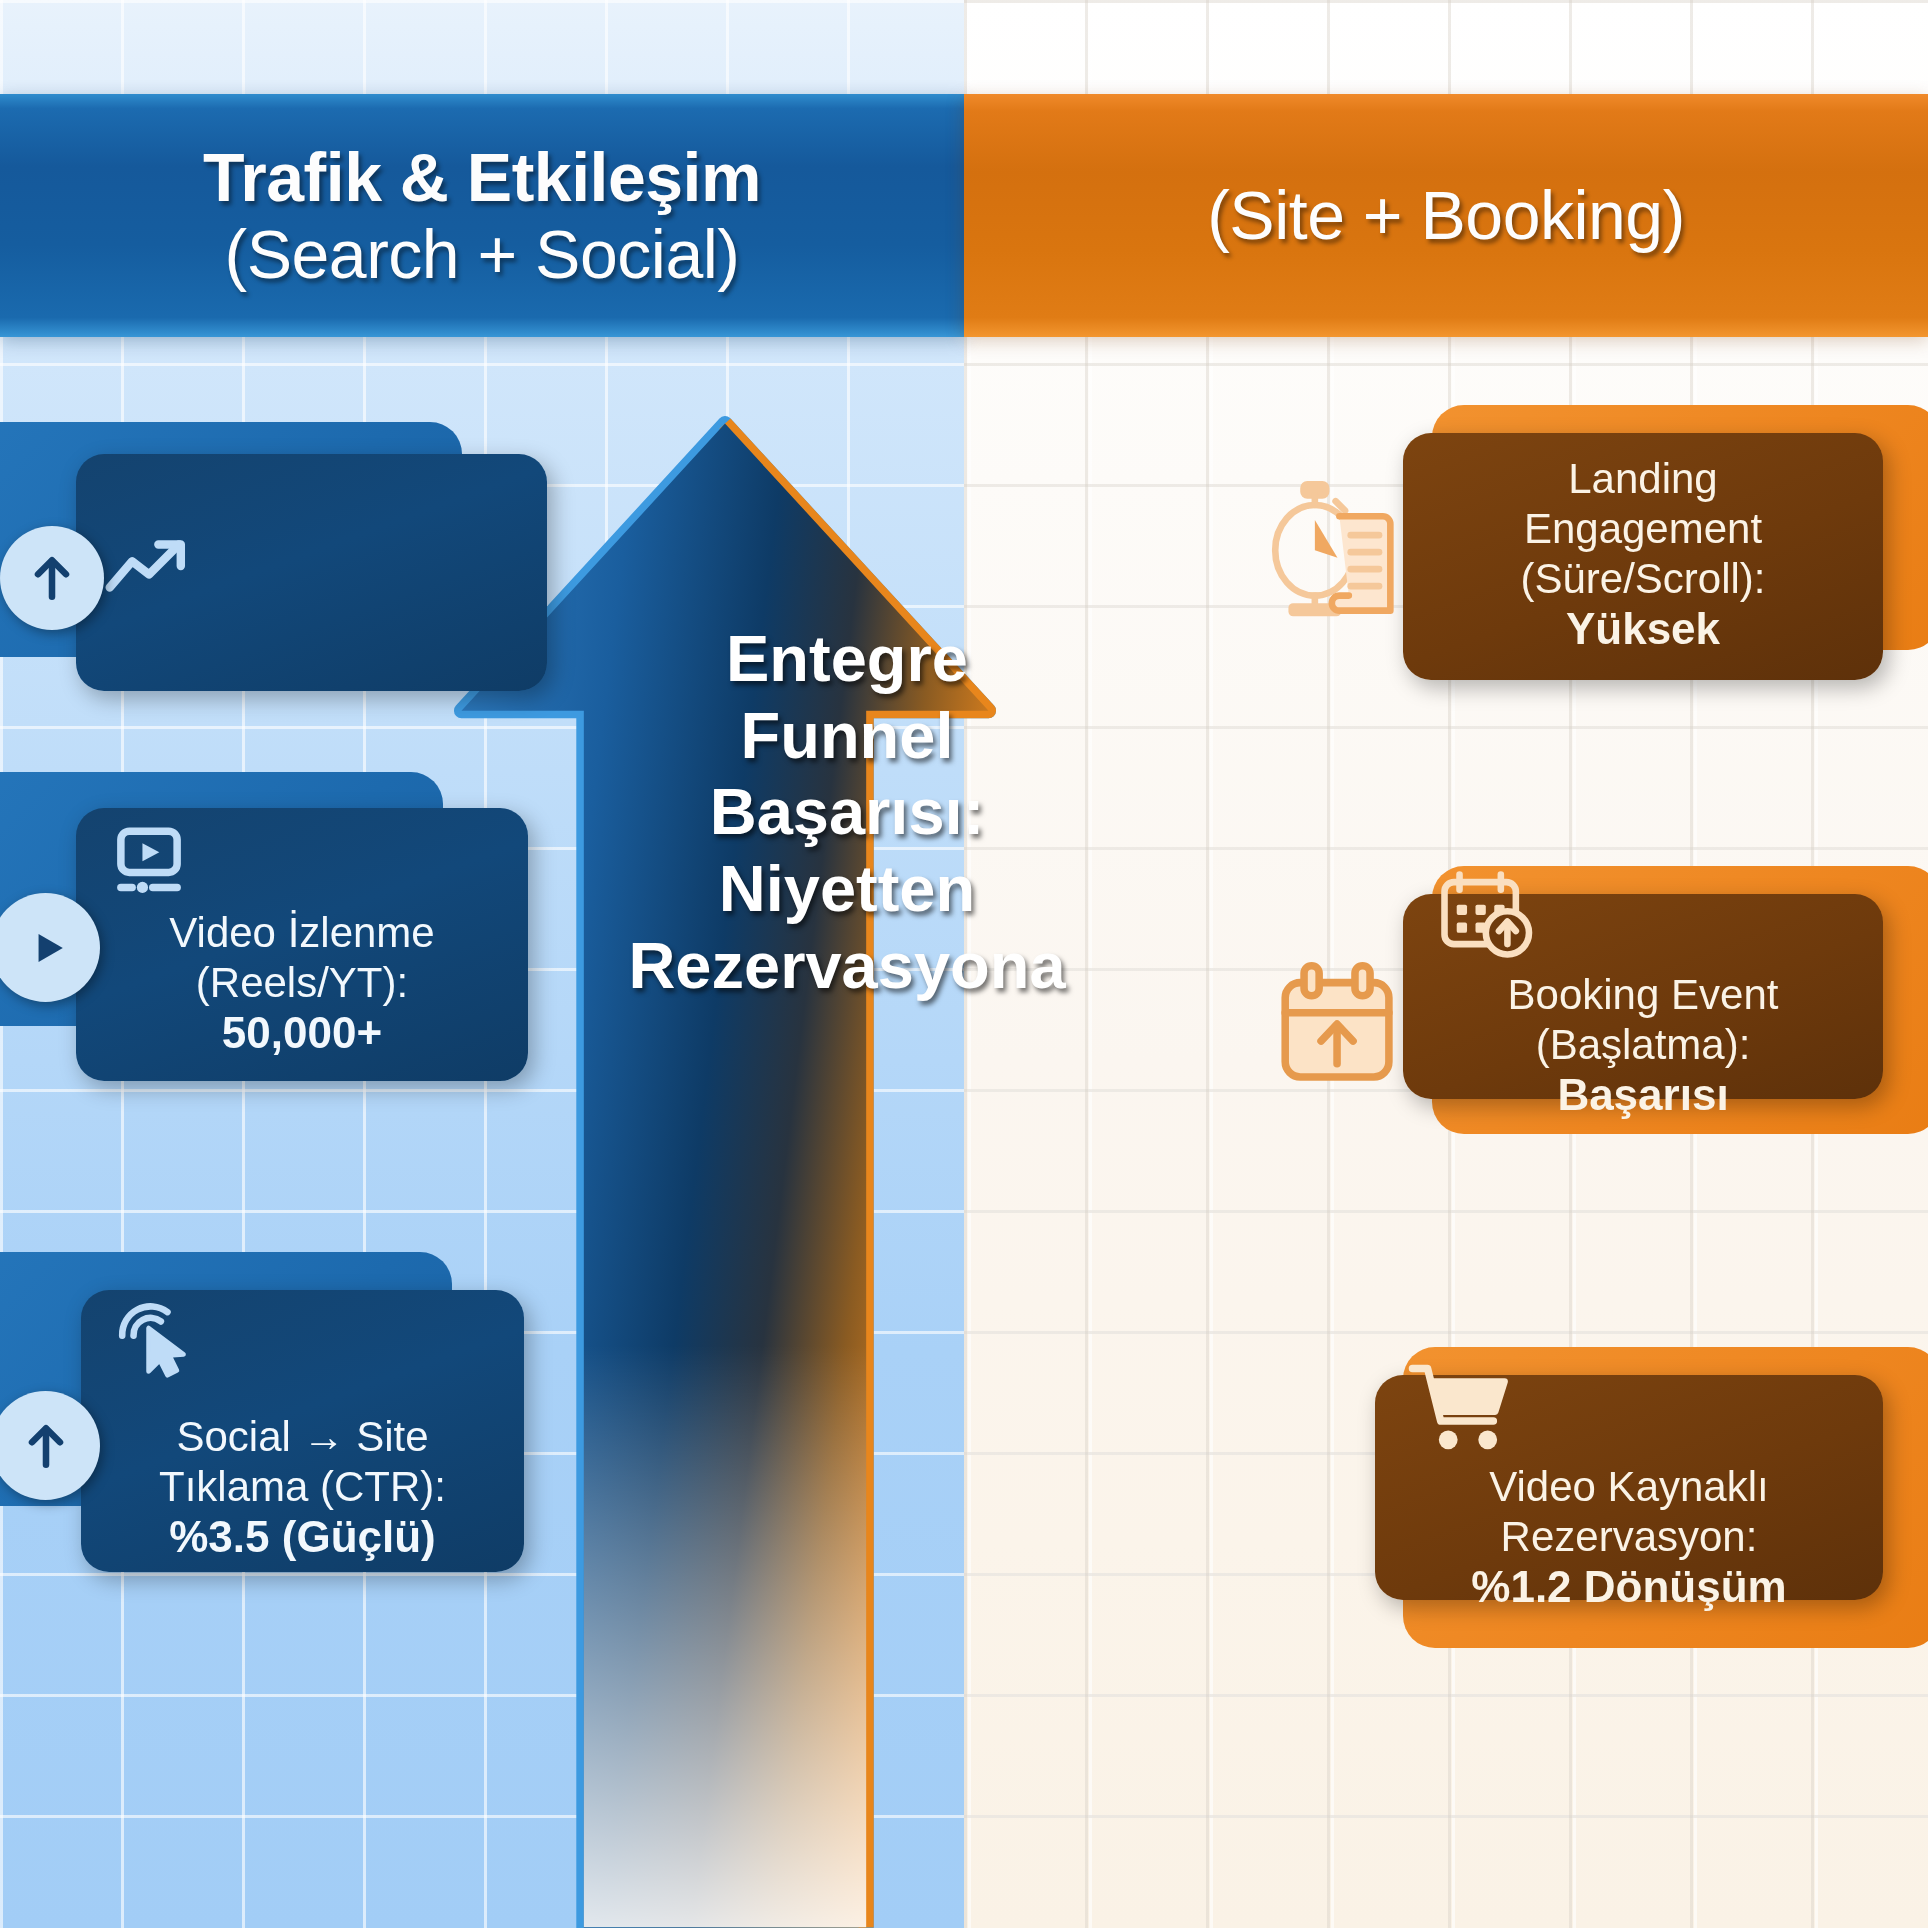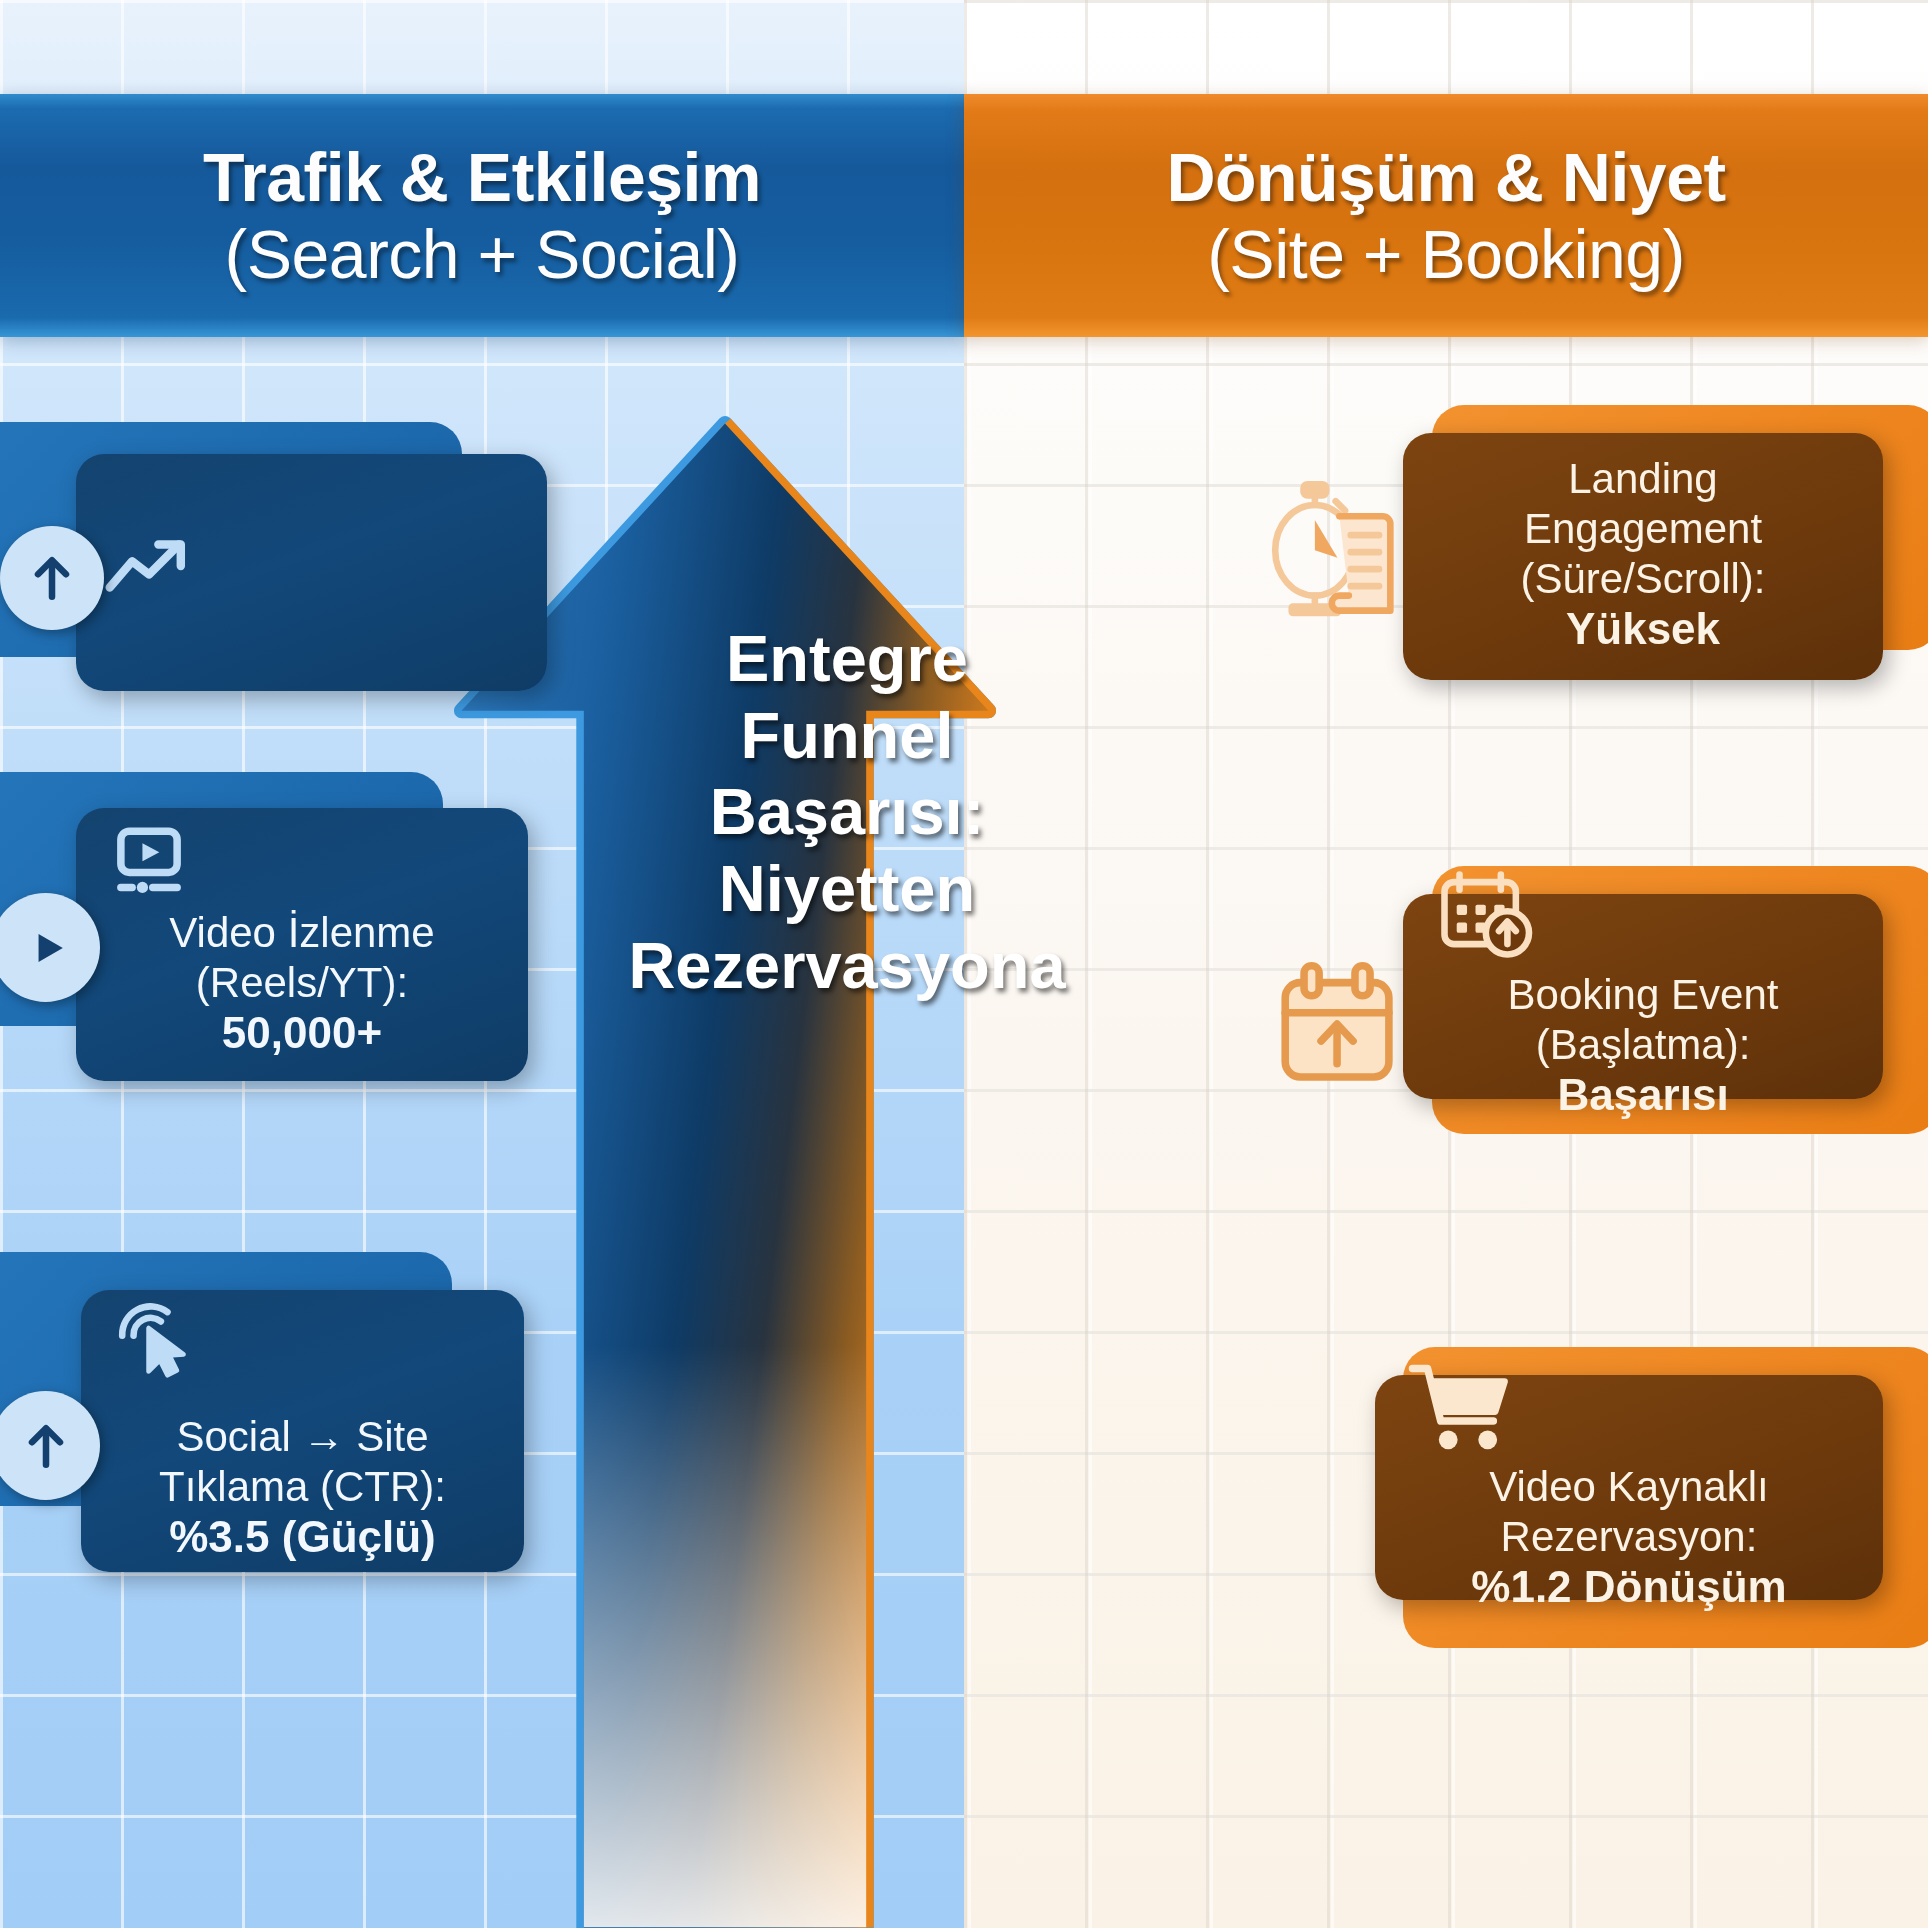--- a/index.html
+++ b/index.html
@@ -124,21 +124,20 @@
 
   <div class="header header-left">
     <h1>
       <span>Trafik &amp; Etkileşim</span>
       <span class="sub">(Search + Social)</span>
     </h1>
   </div>
 
   <div class="header header-right">
     <h1>
-      <span>Dönüşüm &amp; Niyet</span>
       <span class="sub">(Site + Booking)</span>
     </h1>
   </div>
 
   <div id="arrow-wrap">
     <svg viewBox="0 0 680 1628" xmlns="http://www.w3.org/2000/svg" aria-hidden="true">
       <defs>
         <linearGradient id="arrowFill" x1="0" y1="0" x2="1" y2="0.35">
           <stop offset="0%" stop-color="#2f7cc0"></stop>
           <stop offset="30%" stop-color="#1a5e9e"></stop>

